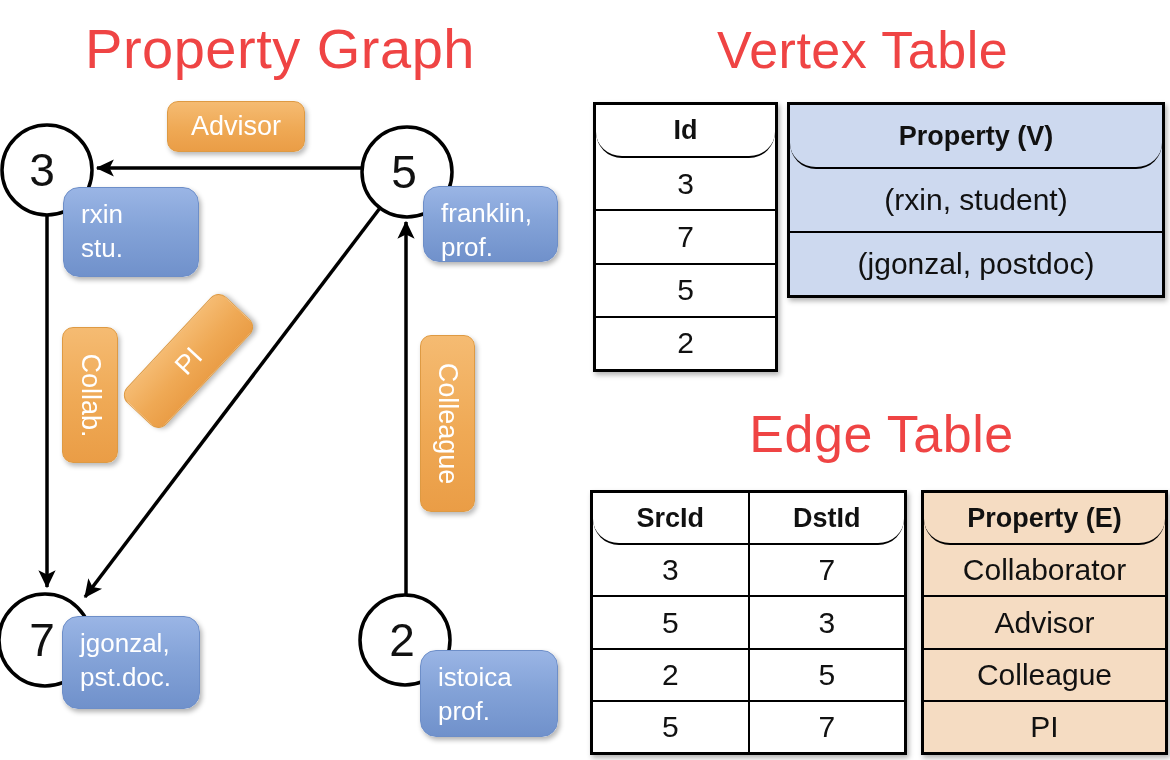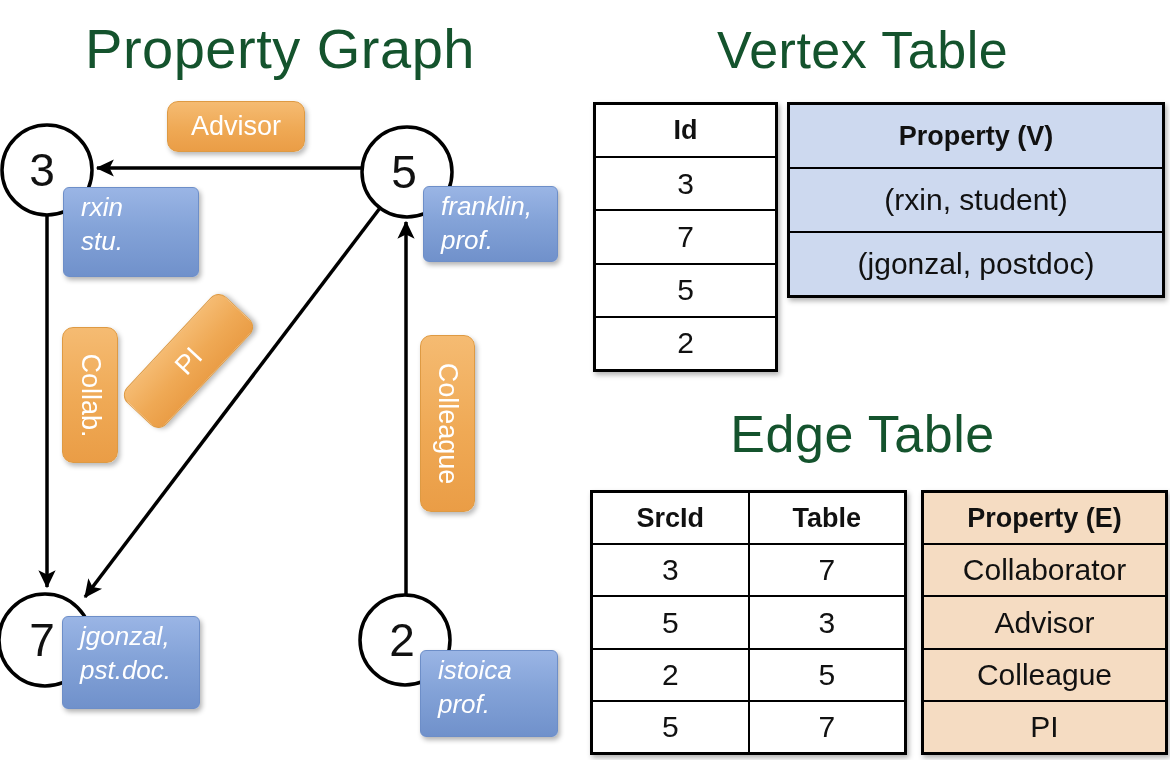--- a/index.html
+++ b/index.html
@@ -4,37 +4,36 @@
 <style>
   html,body { margin:0; padding:0; background:#ffffff; }
   .canvas {
     position:relative; width:1170px; height:760px; overflow:hidden;
     background:#ffffff;
     font-family:"Liberation Sans","DejaVu Sans",sans-serif;
     color:#111;
   }
   .title {
     position:absolute; text-align:center; font-weight:300;
-    color:#14532d; letter-spacing:0.5px; white-space:nowrap;
+    color:#ef4444; letter-spacing:0.5px; white-space:nowrap;
   }
   .graph-title  { left:0;   top:16px;  width:560px; font-size:56px; }
   .vertex-title { left:575px; top:20px;  width:575px; font-size:52px; }
-  .edge-title   { left:575px; top:404px; width:575px; font-size:52px; }
+  .edge-title   { left:594px; top:404px; width:575px; font-size:52px; }
 
   svg.graph { position:absolute; left:0; top:0; }
 
   
   .vbox {
     position:absolute; box-sizing:border-box;
     background:linear-gradient(180deg,#9ab5e5 0%, #84a3d8 45%, #7091cb 100%);
-    border:1.5px solid #6d8ec8; border-radius:6px;
+    border:1.5px solid #6d8ec8; border-radius:16px;
     box-shadow:2px 3px 5px rgba(0,0,0,0.30);
     color:#fff; font-size:26px; line-height:34px;
-    padding:2px 6px 0 17px;
-    font-style:italic;
+    padding:9px 6px 0 17px;
   }
   
   .pill {
     position:absolute; box-sizing:border-box;
     background:linear-gradient(180deg,#f5bb72 0%, #efa955 55%, #ea9d46 100%);
     border:1.5px solid #de9a43; border-radius:11px;
     box-shadow:2px 3px 5px rgba(0,0,0,0.28);
     color:#fff; font-size:27px;
     display:flex; align-items:center; justify-content:center;
   }
@@ -46,21 +45,21 @@
   .tbl {
     position:absolute; box-sizing:border-box;
     border:3px solid #000; box-shadow:2px 3px 5px rgba(0,0,0,0.30);
     display:flex; flex-direction:column; background:#fff;
   }
   .tbl .row {
     flex:1; display:flex; align-items:center; justify-content:center;
     border-bottom:2.5px solid #000; font-size:30px;
   }
   .tbl .row:last-child { border-bottom:none; }
-  .tbl .row.hdr { font-weight:bold; font-size:27px; }
+  .tbl .row.hdr { font-weight:bold; font-size:27px;border-radius:26px; }
   .tbl .cell { flex:1; height:100%; display:flex; align-items:center; justify-content:center; }
   .tbl .cell.divided { border-left:2.5px solid #000; }
   .blue-fill { background:#cdd9ef; }
   .tan-fill  { background:#f5dcc2; }
   .vt-id   { left:593px; top:102px; width:185px; height:270px; }
   .vt-prop { left:787px; top:102px; width:378px; height:196px; }
   .et-left { left:590px; top:490px; width:317px; height:265px; }
   .et-prop { left:921px; top:490px; width:247px; height:265px;justify-content:space-between; }
 </style>
 </head>
@@ -138,21 +137,21 @@
 
   <div class="tbl vt-prop blue-fill">
     <div class="row hdr">Property (V)</div>
     <div class="row">(rxin, student)</div>
     <div class="row">(jgonzal, postdoc)</div>
   </div>
 
   <div class="tbl et-left">
     <div class="row hdr">
       <div class="cell">SrcId</div>
-      <div class="cell divided">Table</div>
+      <div class="cell divided">DstId</div>
     </div>
     <div class="row">
       <div class="cell">3</div>
       <div class="cell divided">7</div>
     </div>
     <div class="row">
       <div class="cell">5</div>
       <div class="cell divided">3</div>
     </div>
     <div class="row">

